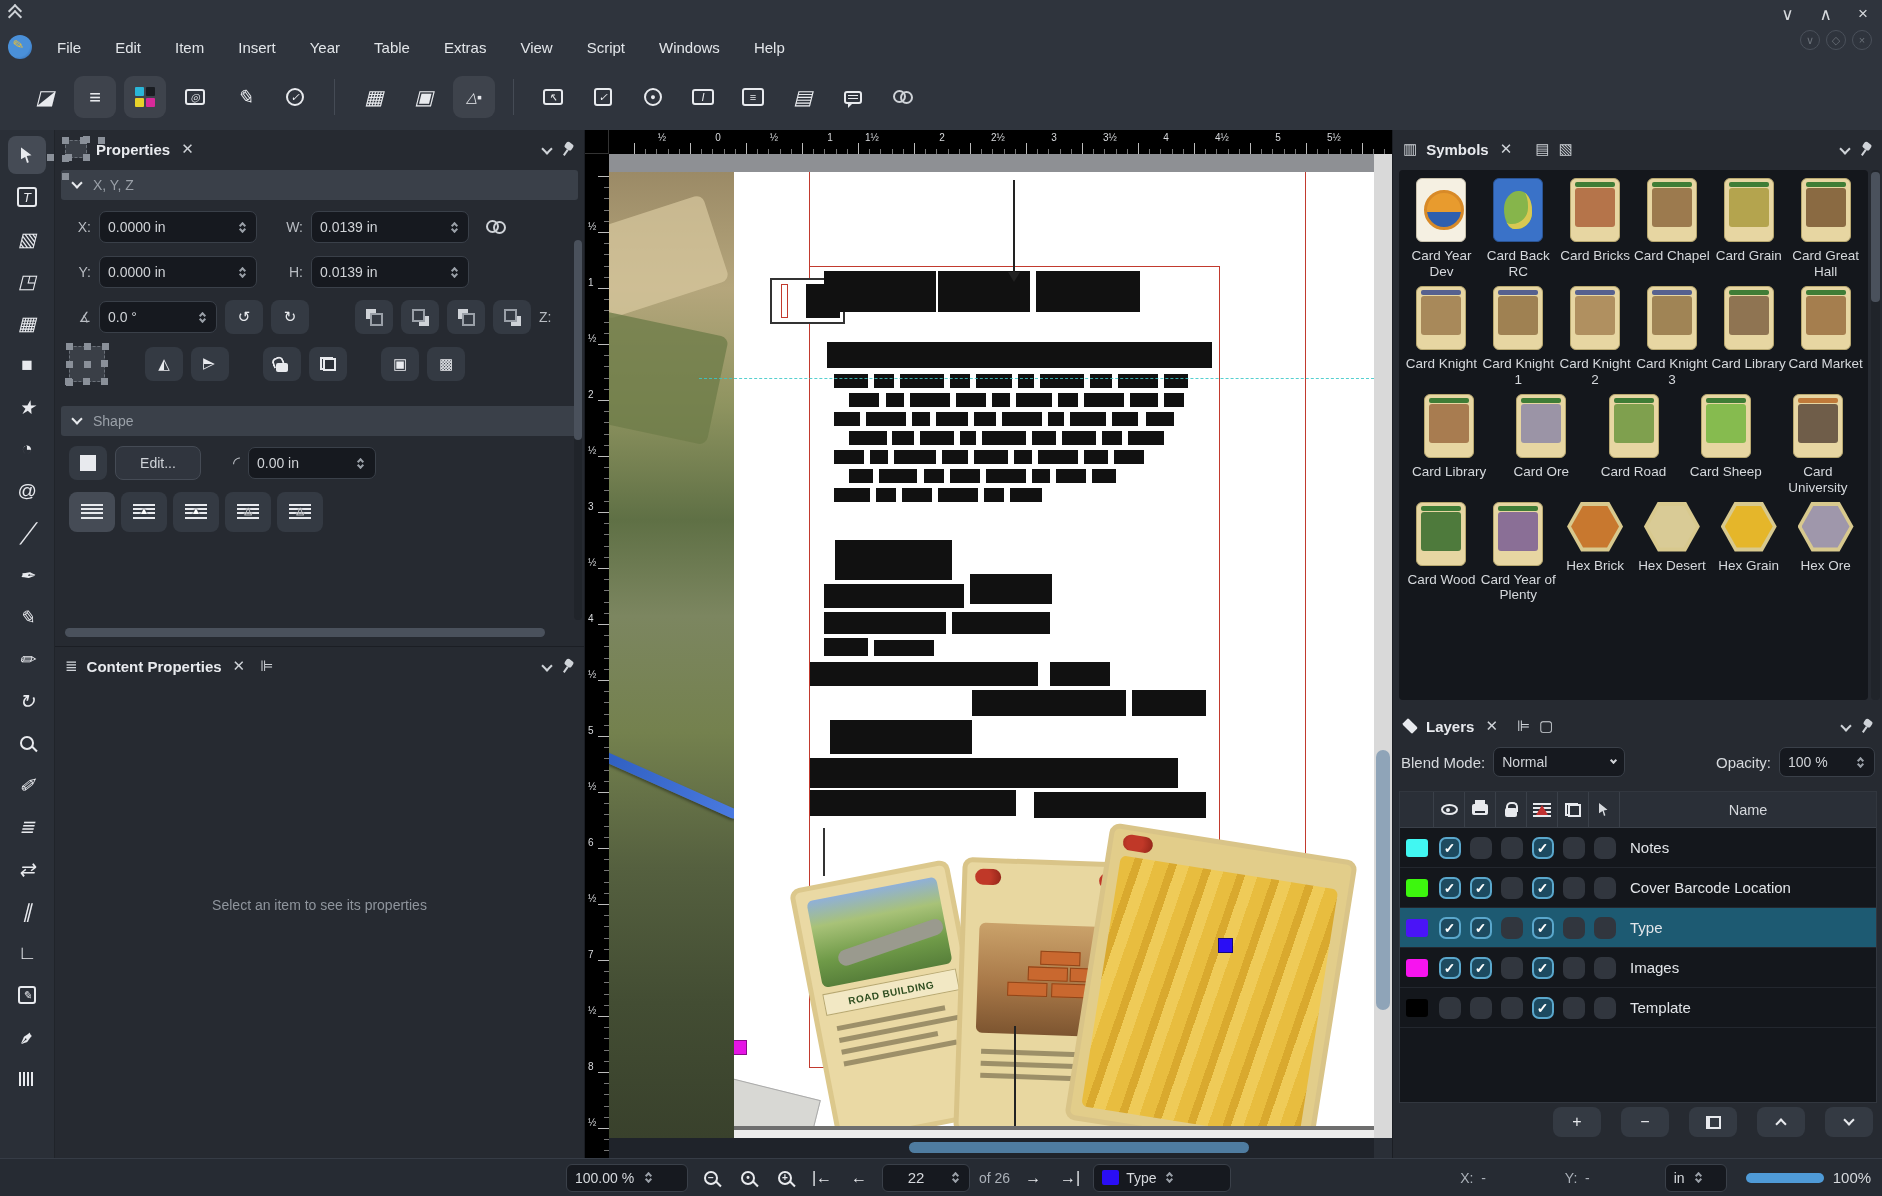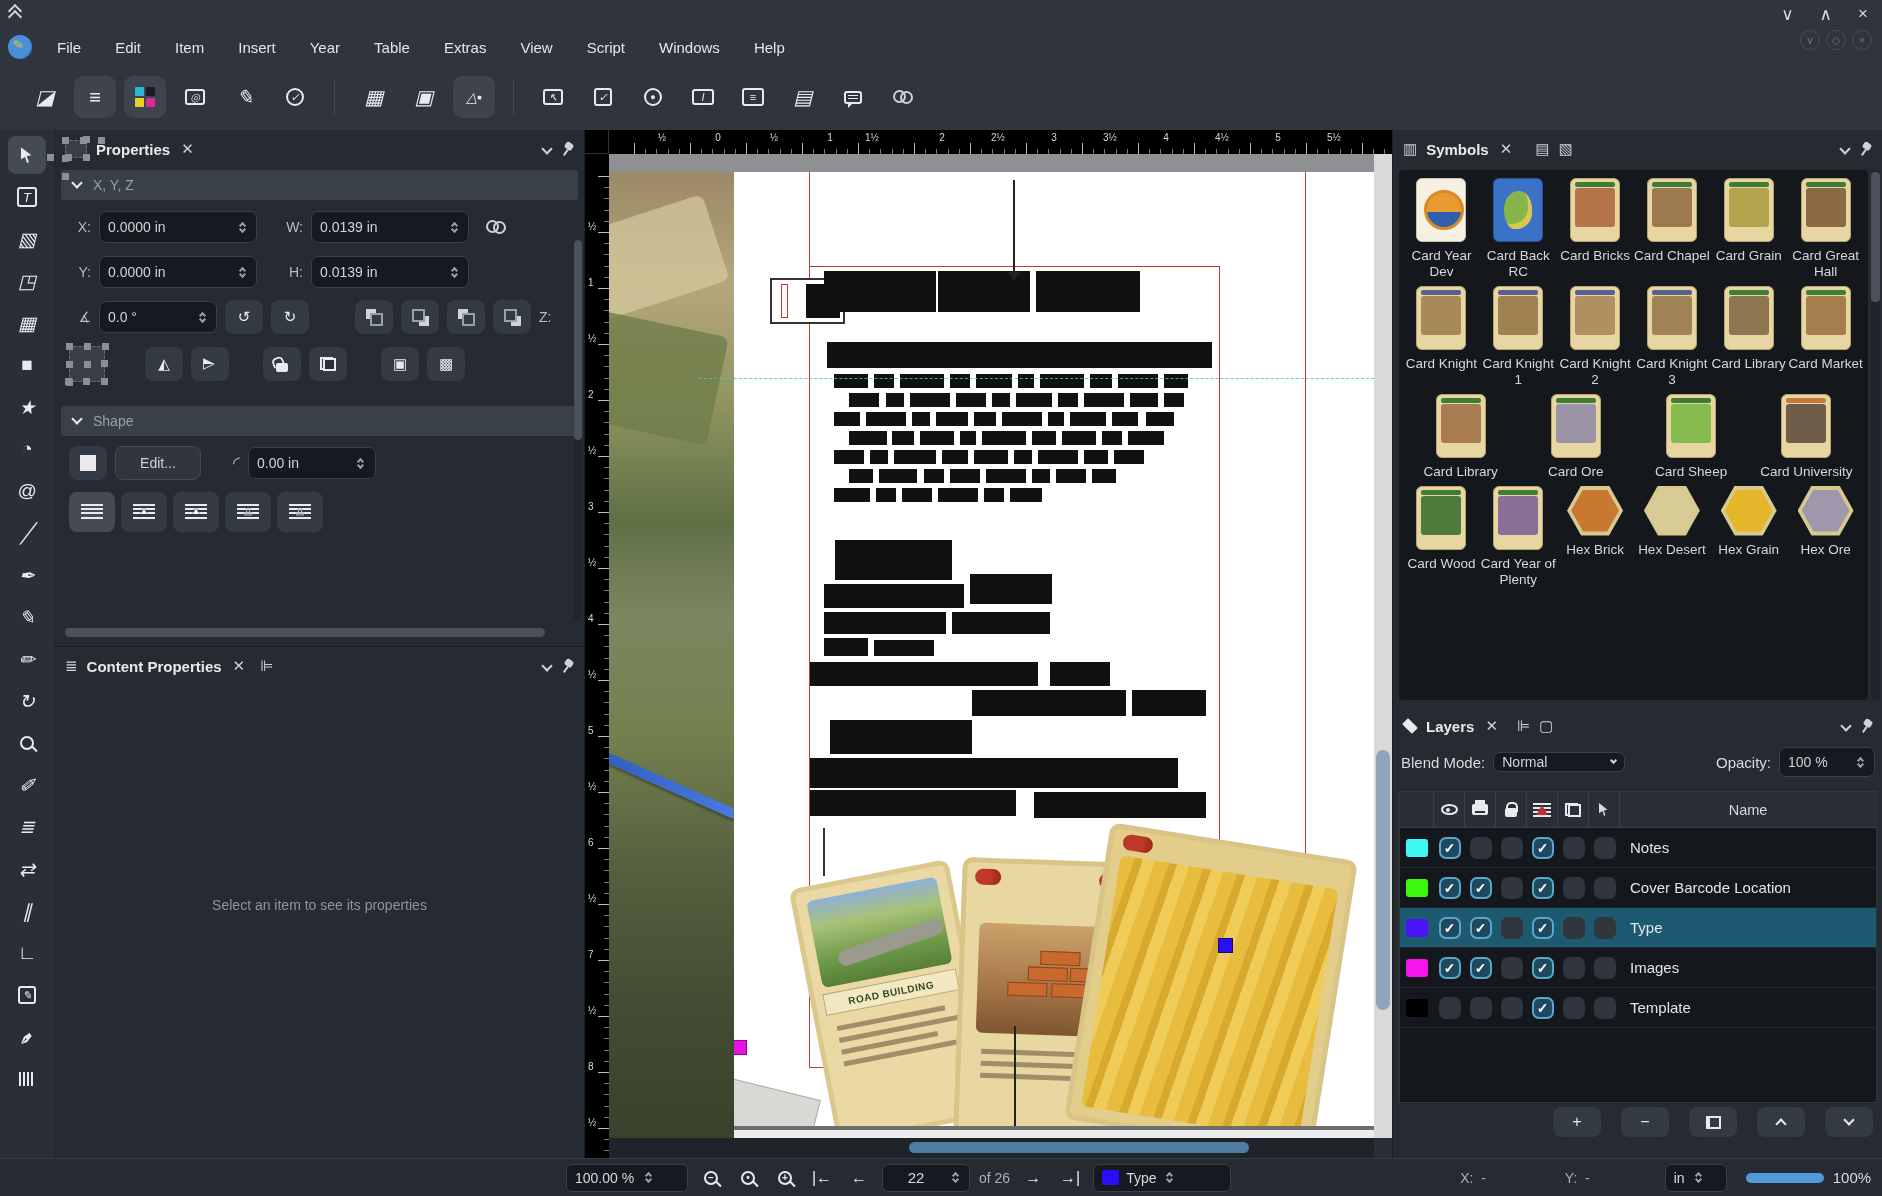--- a/index.html
+++ b/index.html
@@ -832,20 +832,27 @@
         <div class="symcell">
           <div class="thumb-card">
             <div class="cban" style="background: rgb(63, 125, 54);"></div>
             <div class="cart" style="background: rgb(155, 148, 166);"></div>
           </div>
           <div class="symlabel">Card Ore</div>
         </div>
         <div class="symcell">
           <div class="thumb-card">
             <div class="cban" style="background: rgb(63, 125, 54);"></div>
+            <div class="cart" style="background: rgb(127, 160, 78);"></div>
+          </div>
+          <div class="symlabel">Card Road</div>
+        </div>
+        <div class="symcell">
+          <div class="thumb-card">
+            <div class="cban" style="background: rgb(63, 125, 54);"></div>
             <div class="cart" style="background: rgb(134, 187, 79);"></div>
           </div>
           <div class="symlabel">Card Sheep</div>
         </div>
         <div class="symcell">
           <div class="thumb-card">
             <div class="cban" style="background: rgb(192, 122, 58);"></div>
             <div class="cart" style="background: rgb(111, 93, 73);"></div>
           </div>
           <div class="symlabel">Card University</div>
@@ -892,21 +899,21 @@
       <span class="ptitle">Layers</span>
       <span class="px">✕</span>
       <span class="hicon" style="margin-left:10px">⊫</span>
       <span class="hicon">▢</span>
       <span class="spacer"></span>
       <span class="hicon"><span class="chev"></span></span>
       <span class="hicon ic-pin"></span>
     </div>
     <div id="blendrow">
       <span style="font-size:15px">Blend Mode:</span>
-      <div class="field" style="width:132px;height:20px">
+      <div class="field" style="width:132px;height:30px">
         <span class="val">Normal</span>
           <span class="chev sm"></span>
       </div>
       <span style="flex:1"></span>
       <span style="font-size:15px">Opacity:</span>
       <div class="field" style="width:96px;height:30px">
         <span class="val">100 %</span>
         <span class="spin">
             <span class="chev up sm"></span>
             <span class="chev sm"></span>

